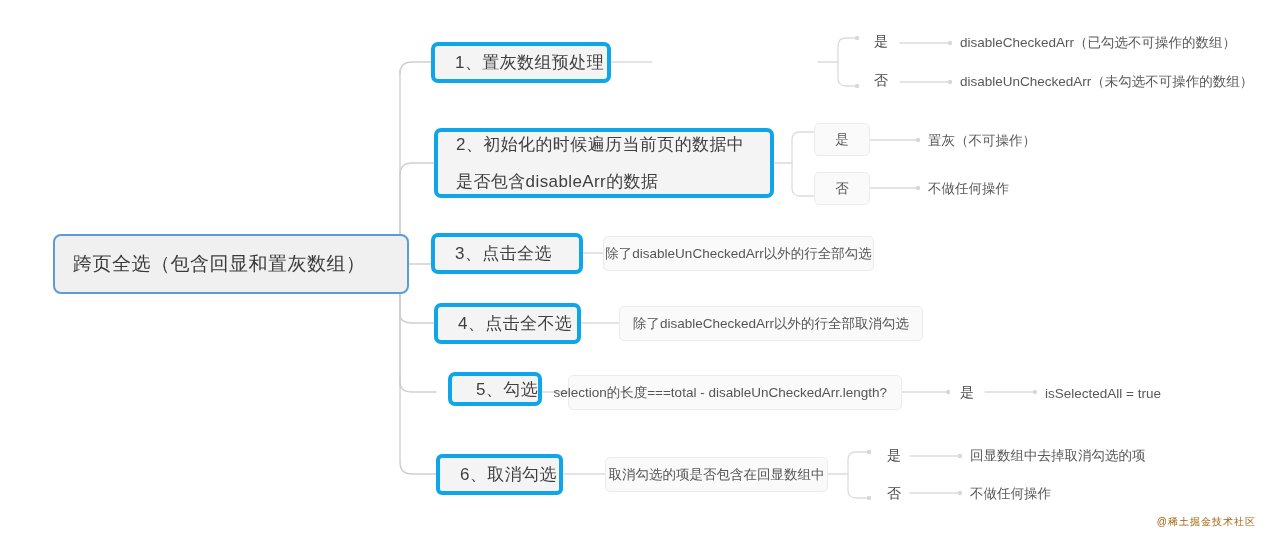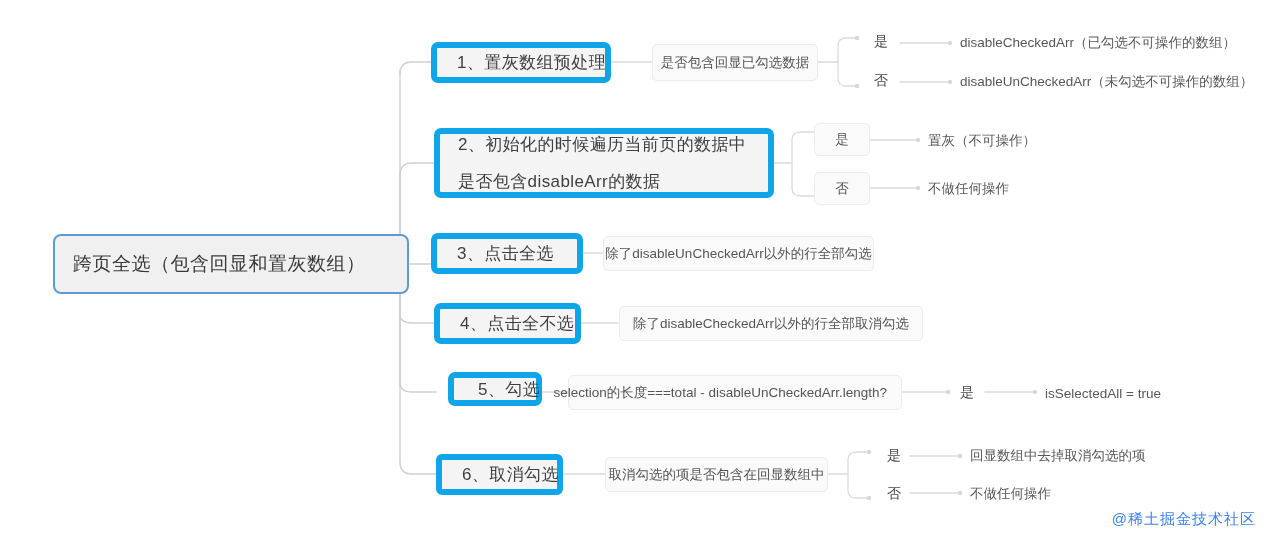--- a/index.html
+++ b/index.html
@@ -42,21 +42,21 @@
     border: 2px solid #5c9bd6;
     border-radius: 8px;
     font-size: 19px;
     padding: 0 18px;
     letter-spacing: .5px;
     color: #3a3a3a;
     margin-left: 36px;
   }
   .node.lv1 {
     background: #f4f4f4;
-    border: 6px solid #0ea5e9;
+    border: 4px solid #0ea5e9;
     border-radius: 7px;
     font-size: 17px;
     padding: 0 20px;
     color: #3f3f3f;
     letter-spacing: .4px;
   }
   .node.lv1.multiline {
     white-space: normal;
     line-height: 37px;
     padding: 8px 18px;
@@ -94,22 +94,22 @@
     font-size: 13.5px;
     color: #585858;
     padding: 0;
   }
 
   
   #watermark {
     position: absolute;
     right: 14px;
     bottom: 12px;
-    font-size: 15px;
-    color: #3b82f6;
+    font-size: 10px;
+    color: #a16207;
     letter-spacing: 1px;
     user-select: none;
   }
 </style>
 </head>
 <body>
 
 <div id="canvas">
 
   <svg id="edges" viewBox="0 0 1270 541" width="1270" height="541">
@@ -181,23 +181,20 @@
   </svg>
 
   <div class="node root" style="left:17px; top:234px; width:356px; height:60px;">
     <span>跨页全选（包含回显和置灰数组）</span>
   </div>
 
   <div class="node lv1" style="left:431px; top:42px; width:180px; height:41px;">
     <span>1、置灰数组预处理</span>
   </div>
 
-  <div class="node lv2" style="left:652px; top:44px; width:166px; height:37px; justify-content:center;">
-    <span>是否包含回显已勾选数据</span>
-  </div>
 
   <div class="node bare yn" style="left:866px; top:32px; width:30px; height:20px;">
     <span>是</span>
   </div>
   <div class="node leaf" style="left:960px; top:33px; height:20px;">
     <span>disableCheckedArr（已勾选不可操作的数组）</span>
   </div>
 
   <div class="node bare yn" style="left:866px; top:71px; width:30px; height:20px;">
     <span>否</span>

